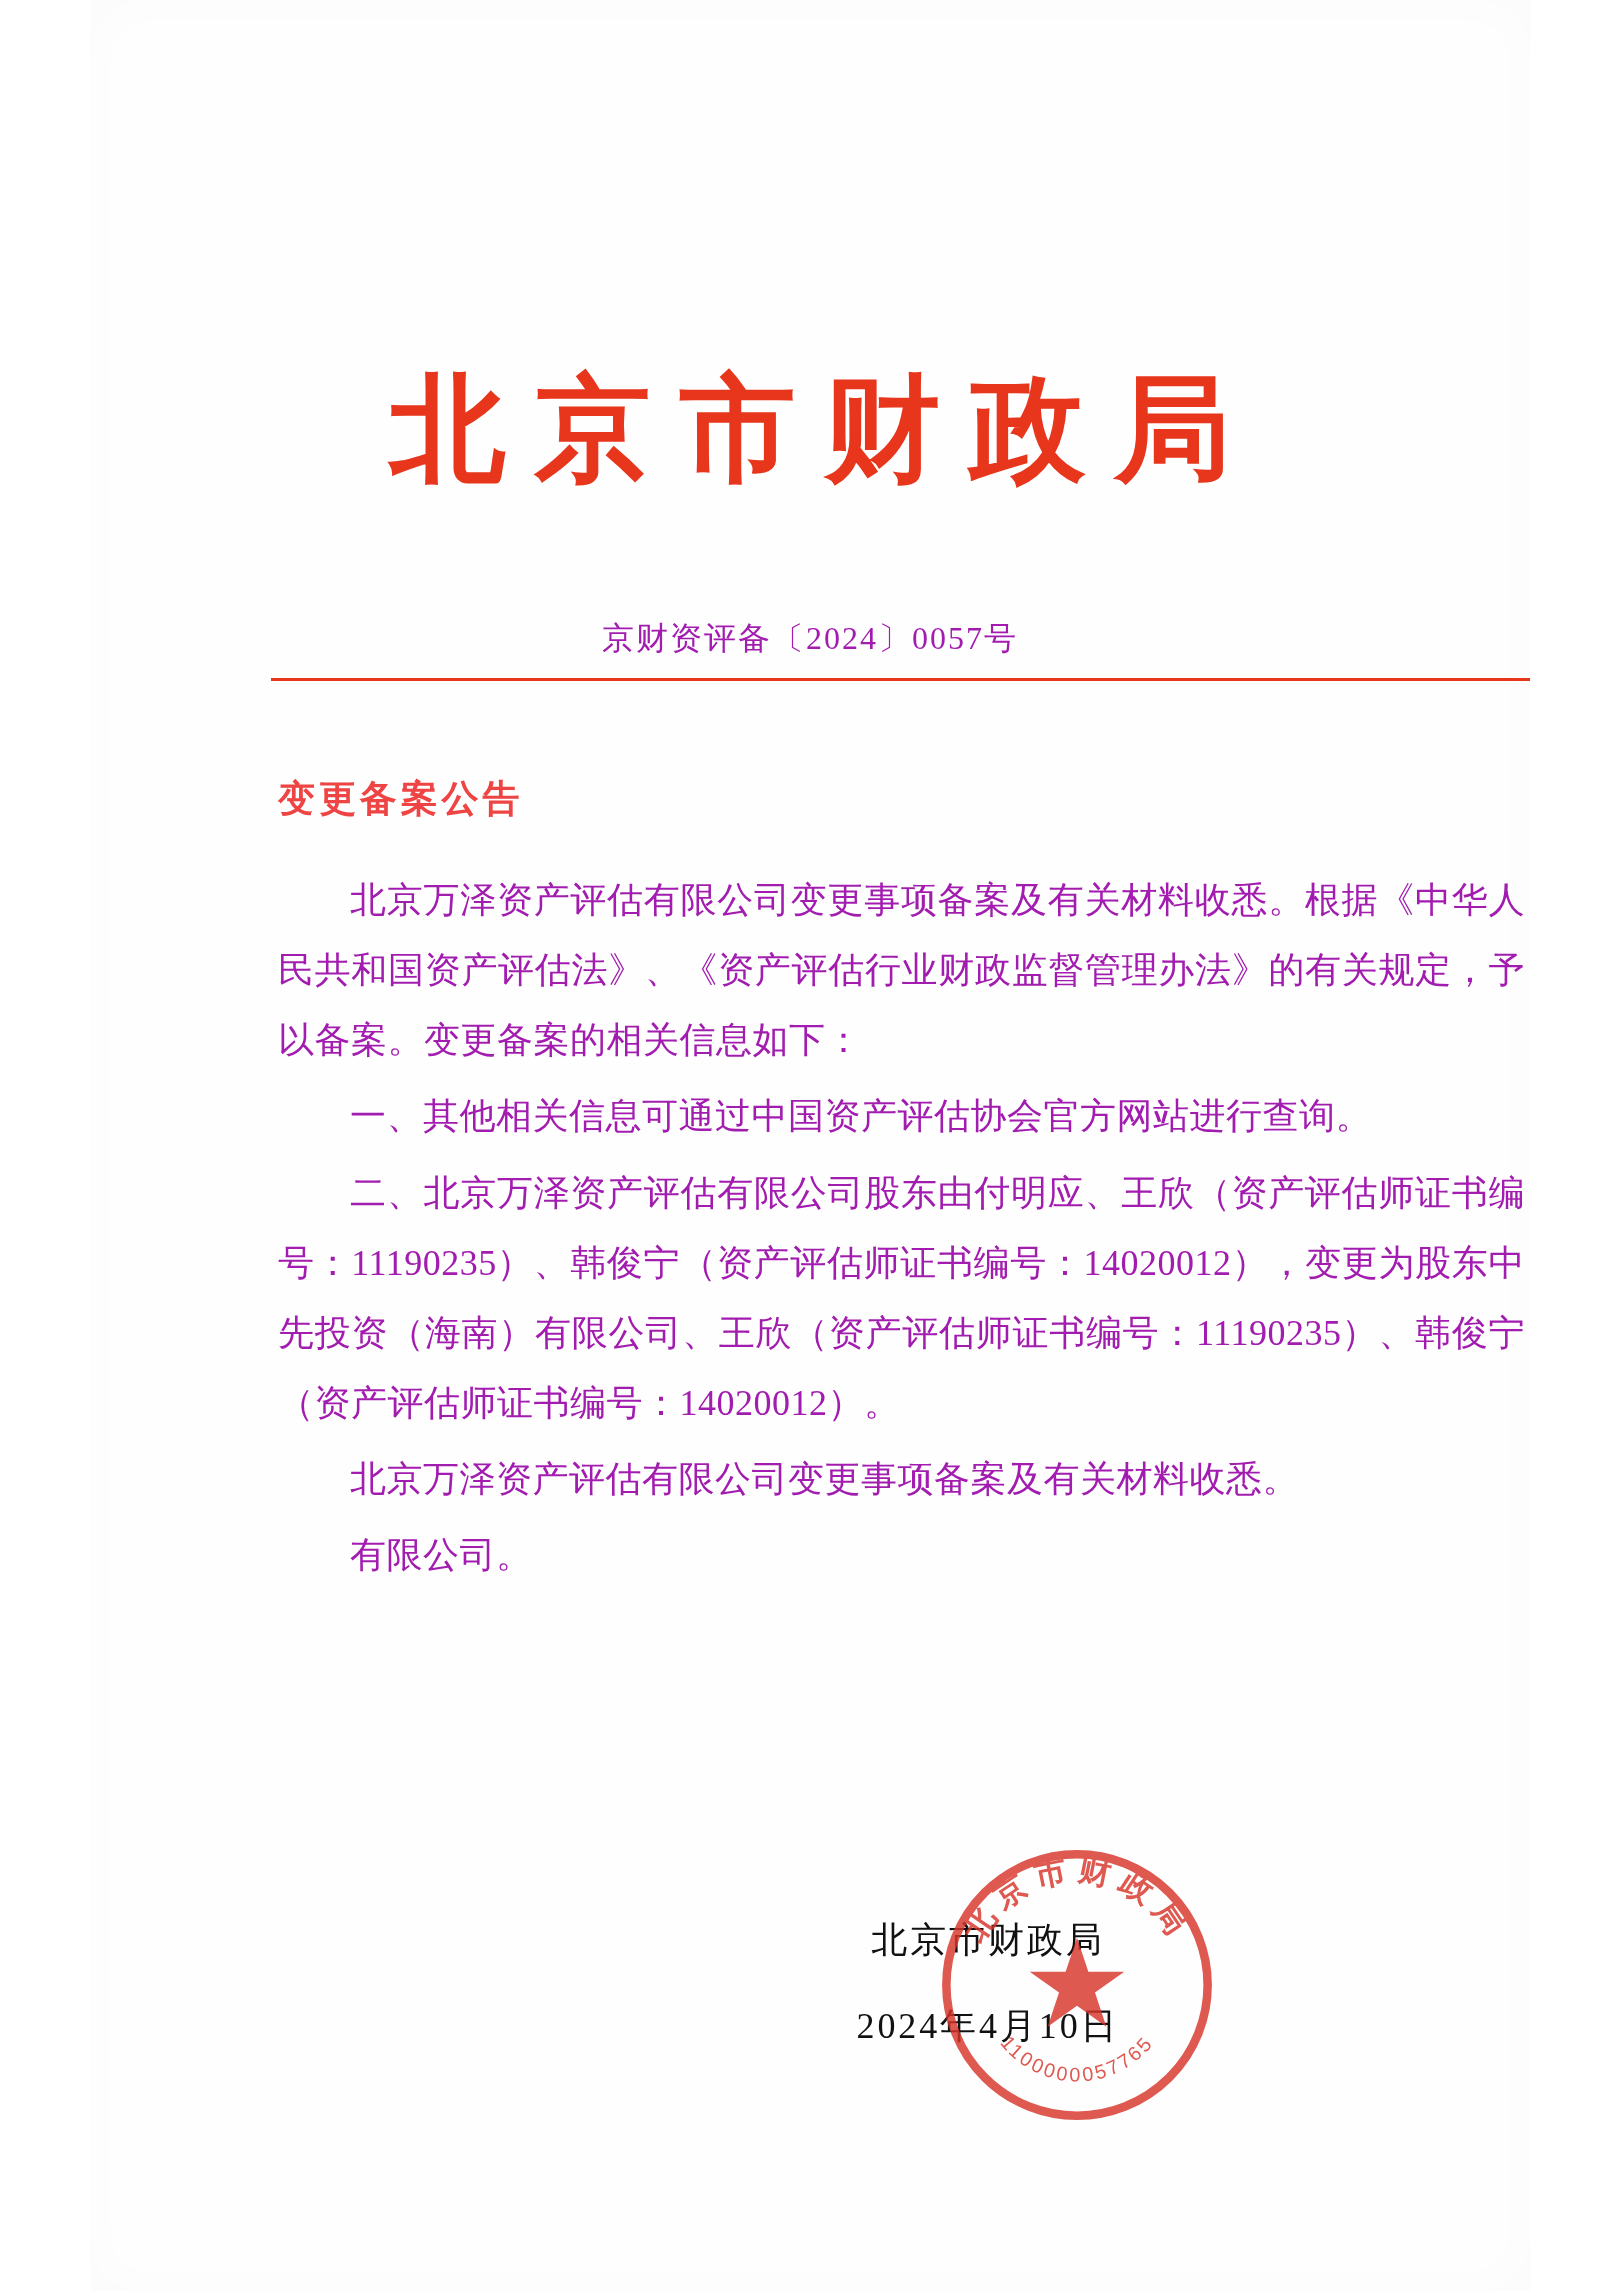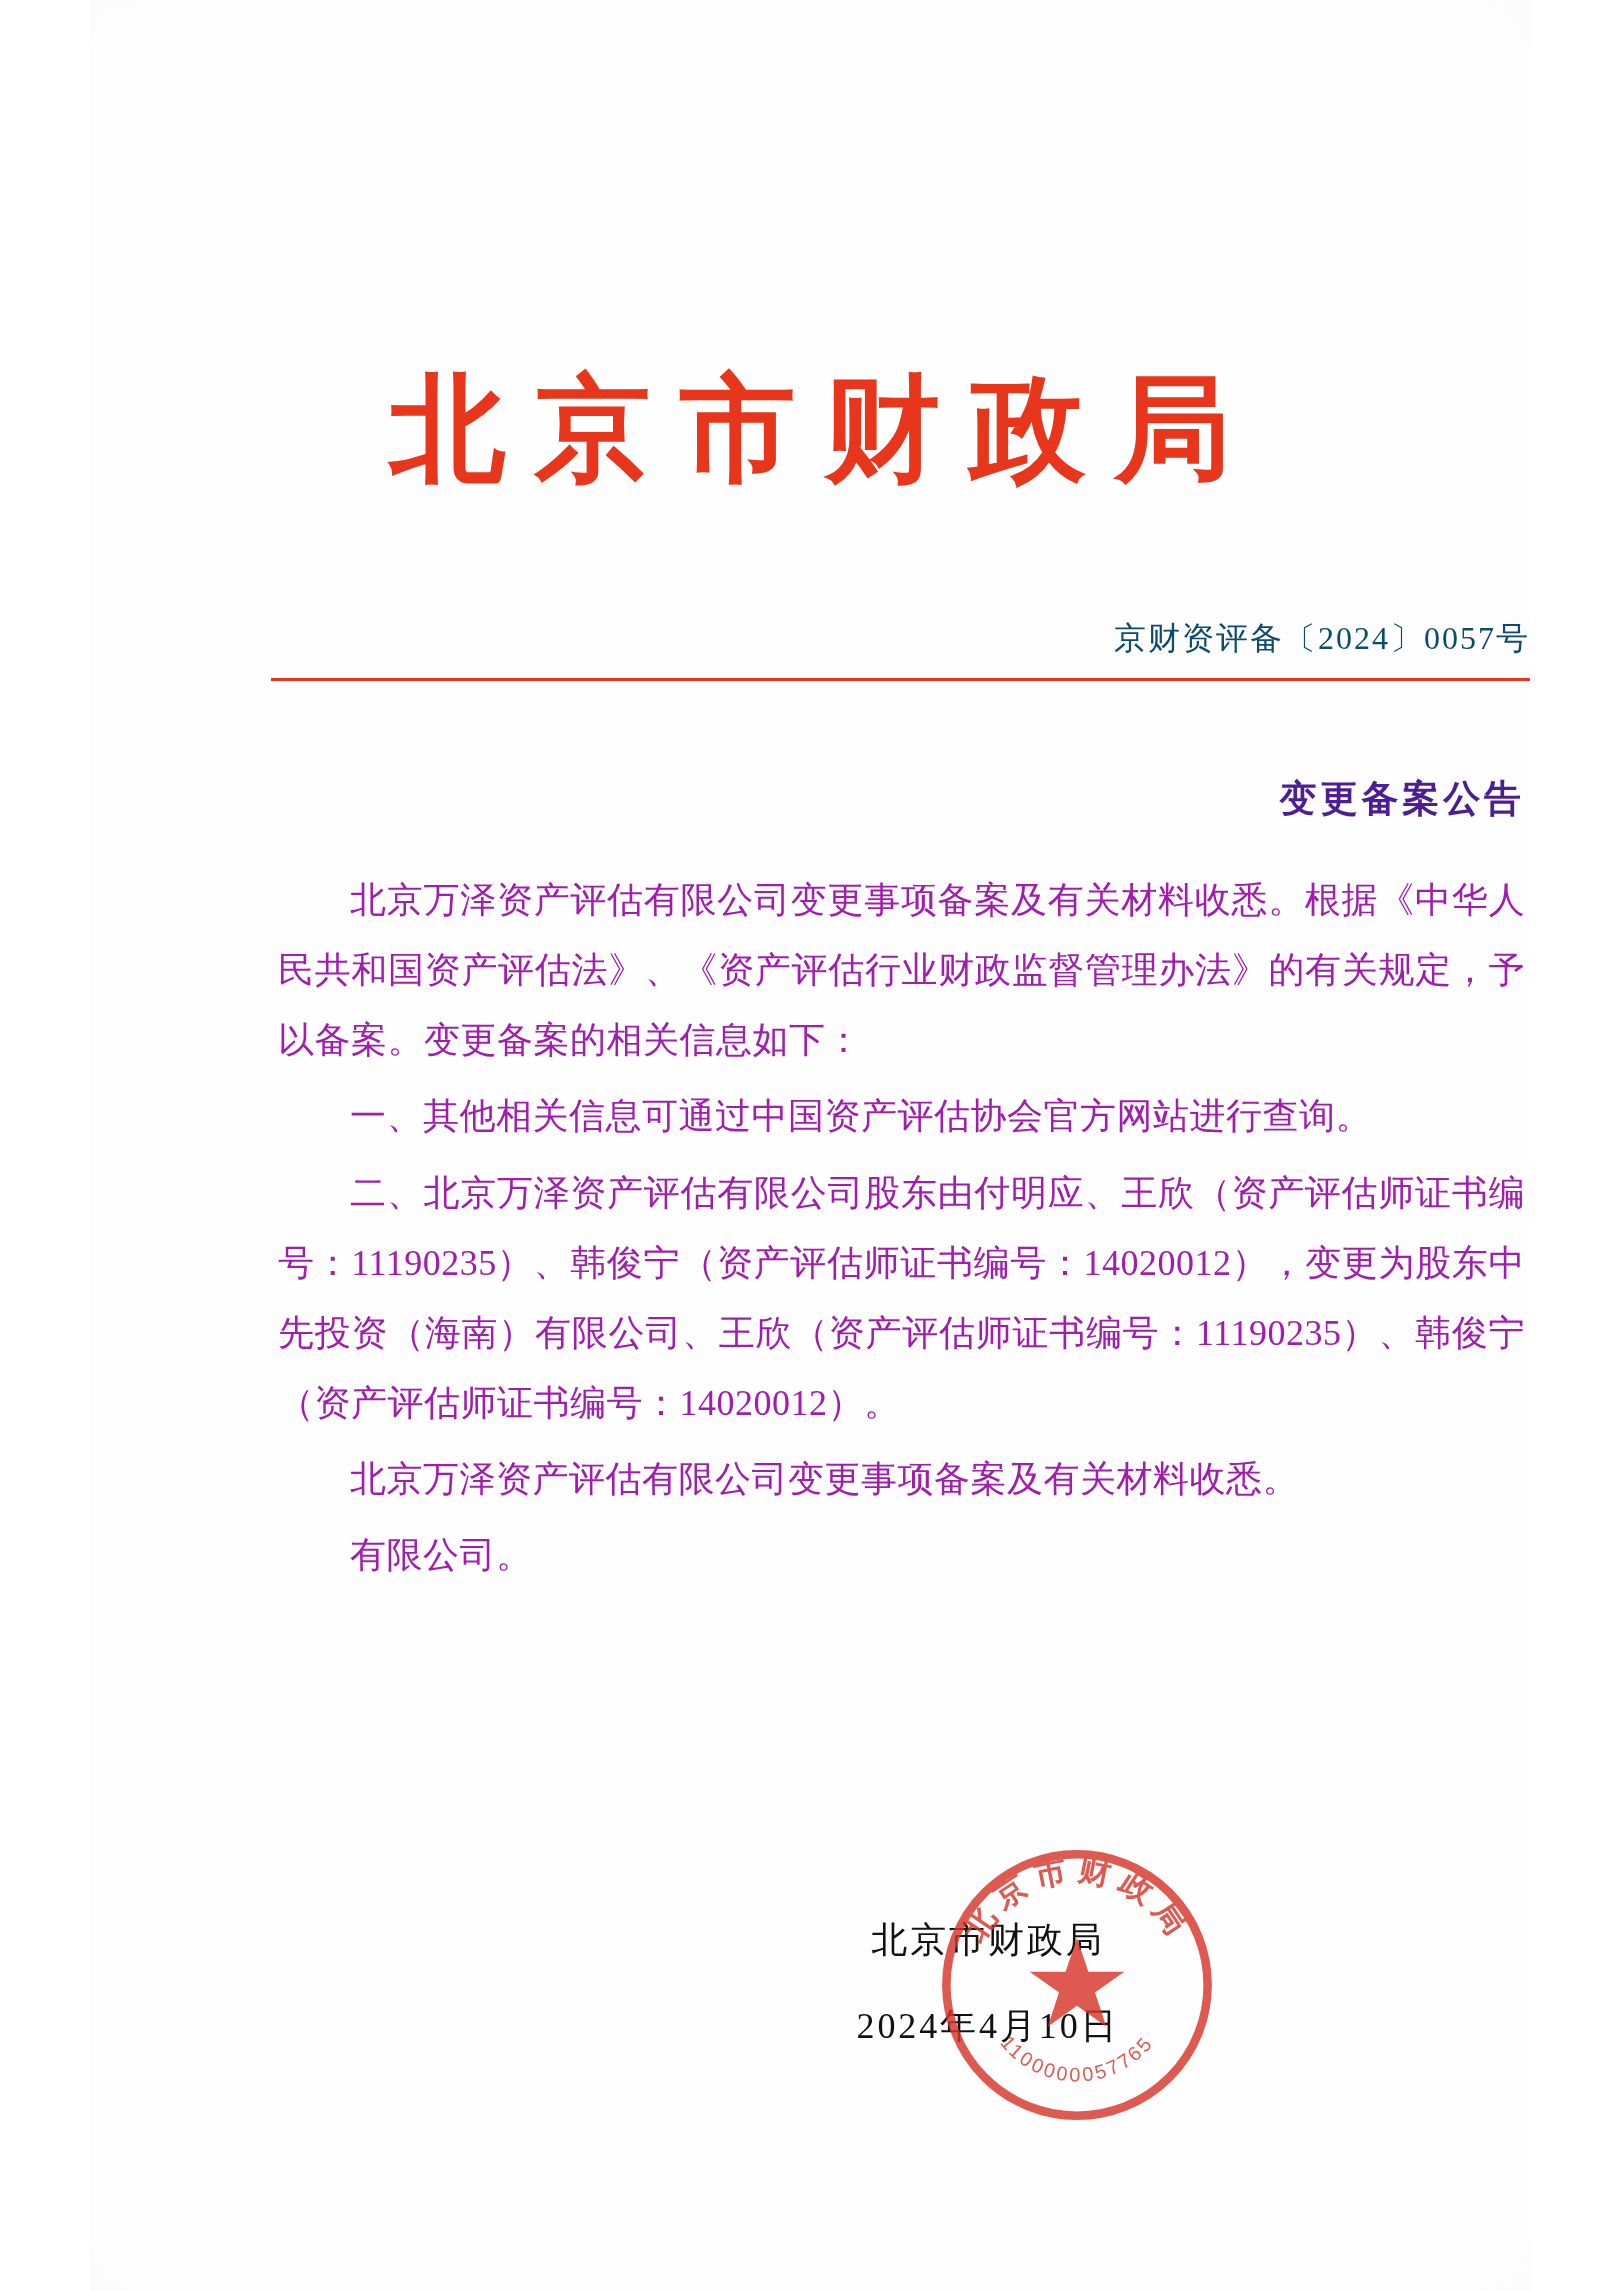--- a/index.html
+++ b/index.html
@@ -42,49 +42,49 @@
     text-indent: 29px;
     line-height: 1;
     white-space: nowrap;
   }
 
   .doc-number {
     position: absolute;
     top: 617px;
     left: 0;
     width: 100%;
-    text-align: right;
+    text-align: center;
     font-size: 32px;
     letter-spacing: 2px;
-    color: #0c4a6e;
+    color: #a21caf;
   }
 
   .red-rule {
     position: absolute;
     top: 678px;
     left: 181px;
     width: 1259px;
     height: 2.9px;
     background: #e8361c;
   }
 
   .content {
     position: absolute;
     top: 774px;
     left: 188px;
     width: 1247px;
   }
 
   .title {
-    text-align: right;
+    text-align: left;
     font-size: 37px;
     font-weight: bold;
     letter-spacing: 3.9px;
     margin-bottom: 41px;
-    color: #4c1d95;
+    color: #ef4444;
   }
 
   p.para {
     font-size: 36px;
     line-height: 1.95;
     margin: 0 0 5.9px 0;
     text-align: justify;
     text-justify: inter-ideograph;
     text-indent: 2em;
     letter-spacing: 0.5px;

